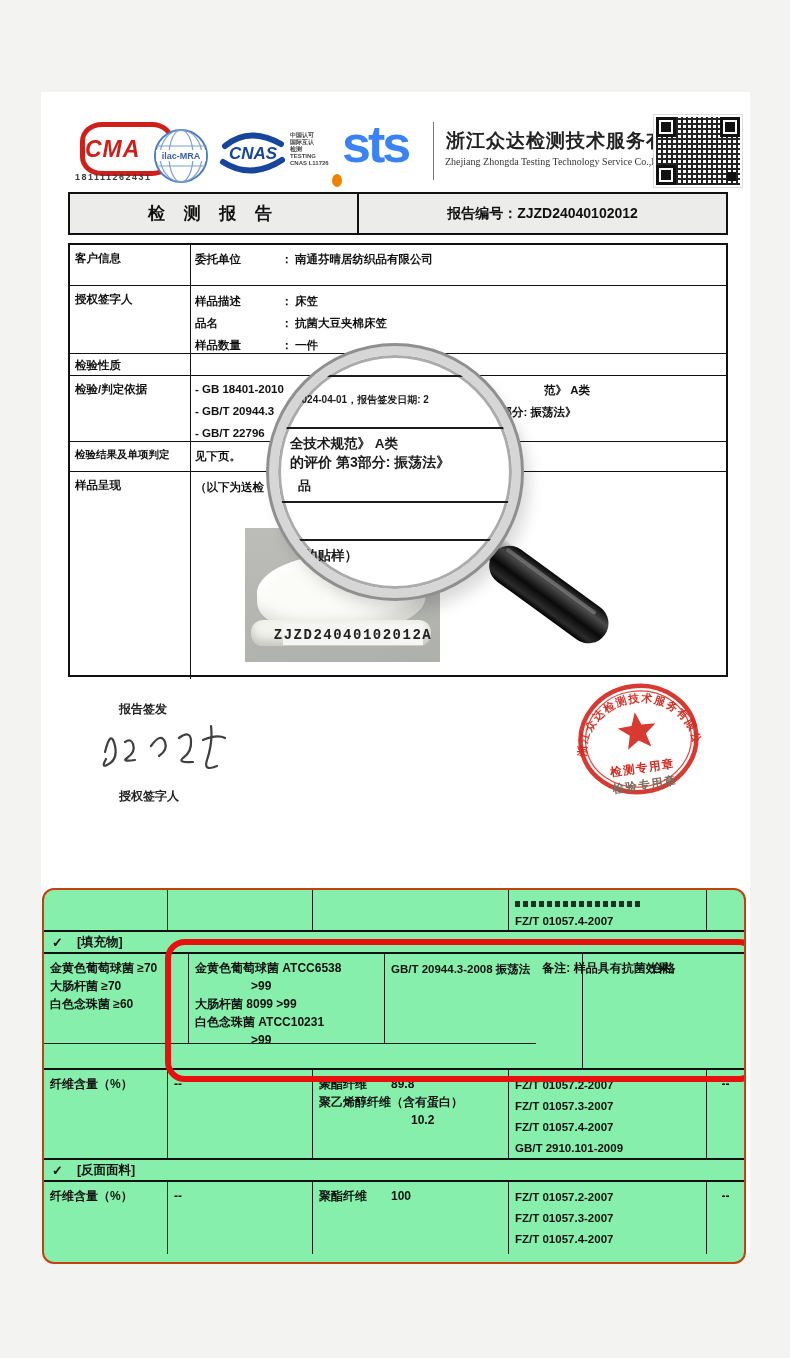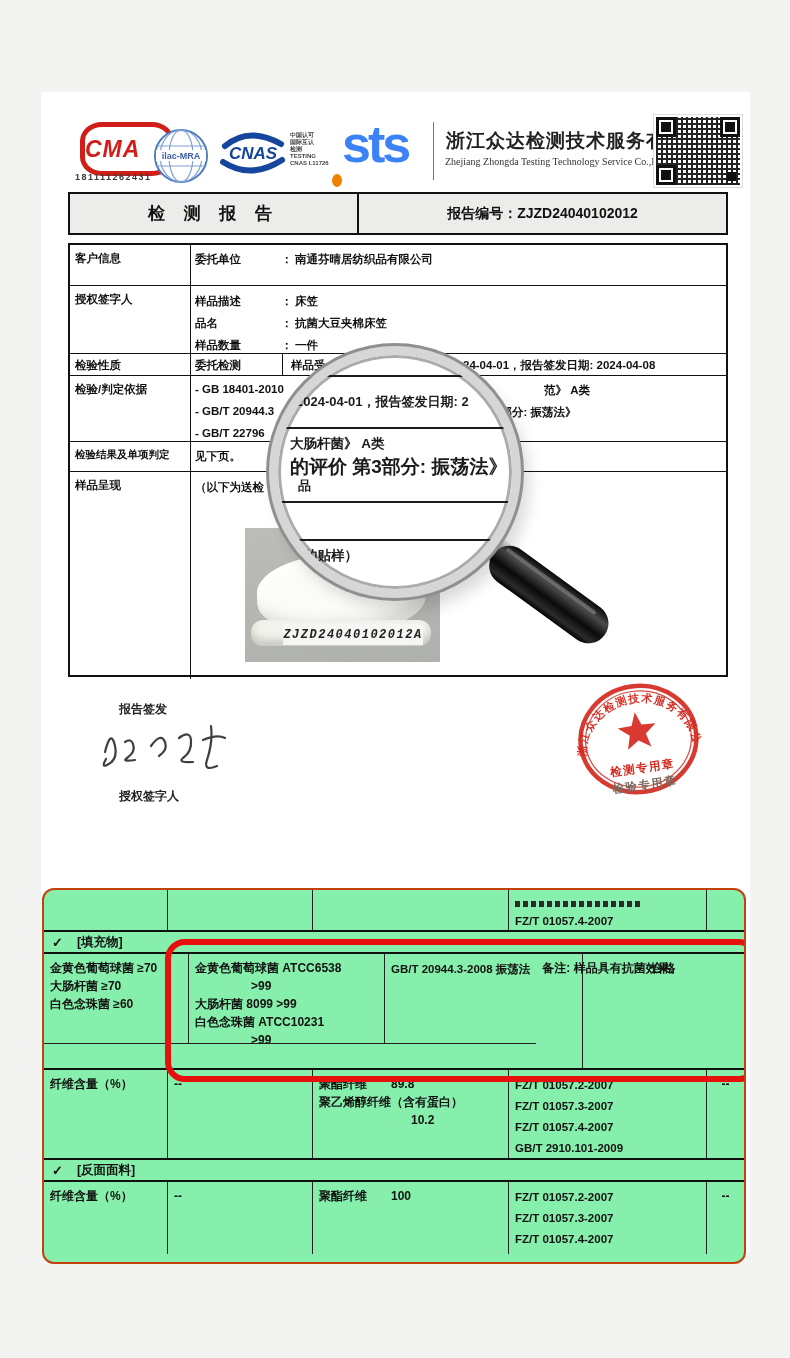--- a/index.html
+++ b/index.html
@@ -41,21 +41,21 @@
   .kv{position:absolute;display:flex;font-size:11.5px;font-weight:600;}
   .kv .k{width:86px;}
   .kv .c{width:14px;}
   
   .photo{position:absolute;left:204px;top:436px;width:195px;height:134px;background:linear-gradient(170deg,#bcbdb9,#aeb0ab);z-index:1;}
   .cloth{position:absolute;left:12px;top:26px;width:168px;height:78px;background:#fbfbf8;border-radius:46% 38% 40% 42%;
          transform:rotate(-3deg);box-shadow:inset -8px -10px 14px rgba(120,120,110,.25), inset 6px 6px 10px rgba(255,255,255,.8);}
   .cloth2{position:absolute;left:6px;top:92px;width:180px;height:26px;background:#f3f3ee;border-radius:12px;
          box-shadow:inset 0 -6px 8px rgba(100,100,90,.3);}
   .plabel{position:absolute;left:38px;top:96px;width:140px;height:21px;background:#f5f5f3;display:flex;align-items:center;
-         justify-content:center;font-family:"Liberation Mono",monospace;font-size:12px;font-weight:700;letter-spacing:1.5px;color:#222;font-style:italic;}
+         justify-content:center;font-family:"Liberation Mono",monospace;font-size:14px;font-weight:700;letter-spacing:1.5px;color:#222;}
   
   .lens{position:absolute;left:228px;top:254px;width:252px;height:252px;border-radius:50%;background:#fff;
         border:9px solid #d6d6d6;box-shadow:0 0 0 3px #8f8f8f, inset 0 0 0 3px #ababab, 8px 12px 16px rgba(0,0,0,.15);
         overflow:hidden;z-index:6;box-sizing:border-box;}
   .lens .hline{position:absolute;left:0;width:234px;height:2px;background:#1c1c1c;}
   .lens .mt{position:absolute;white-space:nowrap;font-weight:700;color:#1b1b1b;}
   .ferrule{position:absolute;left:438px;top:444px;width:34px;height:26px;transform:rotate(36deg);
         background:linear-gradient(180deg,#f2f2f2,#9a9a9a 45%,#555);border-radius:4px;z-index:5;}
   .handle{position:absolute;left:452px;top:442px;width:138px;height:40px;border-radius:20px;transform:rotate(36deg);
         transform-origin:0 50%;z-index:5;
@@ -160,25 +160,20 @@
         </div>
         <div class="kv" style="left:4px;top:52px;">
           <span class="k">样品数量</span>
           <span class="c">：</span>
           <span>一件</span>
         </div>
       </div>
     </div>
     <div class="irow" style="height:22px;">
       <div class="ilabel" style="padding-top:4px;">检验性质</div>
-      <div class="icontent">
-        <div class="frag" style="left:4px;top:4px;width:88px;border-right:1.5px solid #111;height:22px;box-sizing:border-box;margin-top:-4px;padding-top:4px;">委托检测</div>
-        <div class="frag" style="left:100px;top:4px;">样品受</div>
-        <div class="frag" style="left:272px;top:4px;">24-04-01，报告签发日期: 2024-04-08</div>
-      </div>
     </div>
     <div class="irow" style="height:66px;">
       <div class="ilabel">检验/判定依据</div>
       <div class="icontent">
         <div class="frag" style="left:4px;top:7px;">- GB 18401-2010</div>
         <div class="frag" style="left:312px;top:7px;margin-left:41px;">范》 A类</div>
         <div class="frag" style="left:4px;top:29px;">- GB/T 20944.3</div>
         <div class="frag" style="left:300px;top:29px;">3 部分: 振荡法》</div>
         <div class="frag" style="left:4px;top:51px;">- GB/T 22796</div>
       </div>
@@ -201,24 +196,24 @@
   <div class="photo">
     <div class="cloth"></div>
     <div class="cloth2"></div>
     <div class="plabel">ZJZD24040102012A</div>
   </div>
 
   <div class="ferrule"></div>
   <div class="handle"></div>
   <div class="lens">
     <div class="hline" style="top:20px;"></div>
-    <div class="mt" style="left:18px;top:38px;font-size:13px;">2024-04-01，报告签发日期: 2</div>
+    <div class="mt" style="left:18px;top:38px;font-size:10px;">2024-04-01，报告签发日期: 2</div>
     <div class="hline" style="top:72px;"></div>
-    <div class="mt" style="left:12px;top:80px;font-size:13.5px;">大肠杆菌》 A类</div>
-    <div class="mt" style="left:12px;top:99px;font-size:19px;">的评价 第3部分: 振荡法》</div>
+    <div class="mt" style="left:12px;top:80px;font-size:13.5px;">全技术规范》 A类</div>
+    <div class="mt" style="left:12px;top:99px;font-size:14px;">的评价 第3部分: 振荡法》</div>
     <div class="mt" style="left:20px;top:122px;font-size:13px;">品</div>
     <div class="hline" style="top:146px;"></div>
     <div class="hline" style="top:184px;"></div>
     <div class="mt" style="left:26px;top:192px;font-size:13.5px;">的贴样）</div>
   </div>
 
   <div class="sig-label" style="left:78px;top:609px;">报告签发</div>
   <svg class="abs" style="left:48px;top:624px;" width="190" height="66">
     <g fill="none" stroke="#3f3f3f" stroke-width="2.2" stroke-linecap="round">
       <path d="M16,36 Q22,12 26,30 Q29,44 18,49 Q12,52 17,43"></path>

